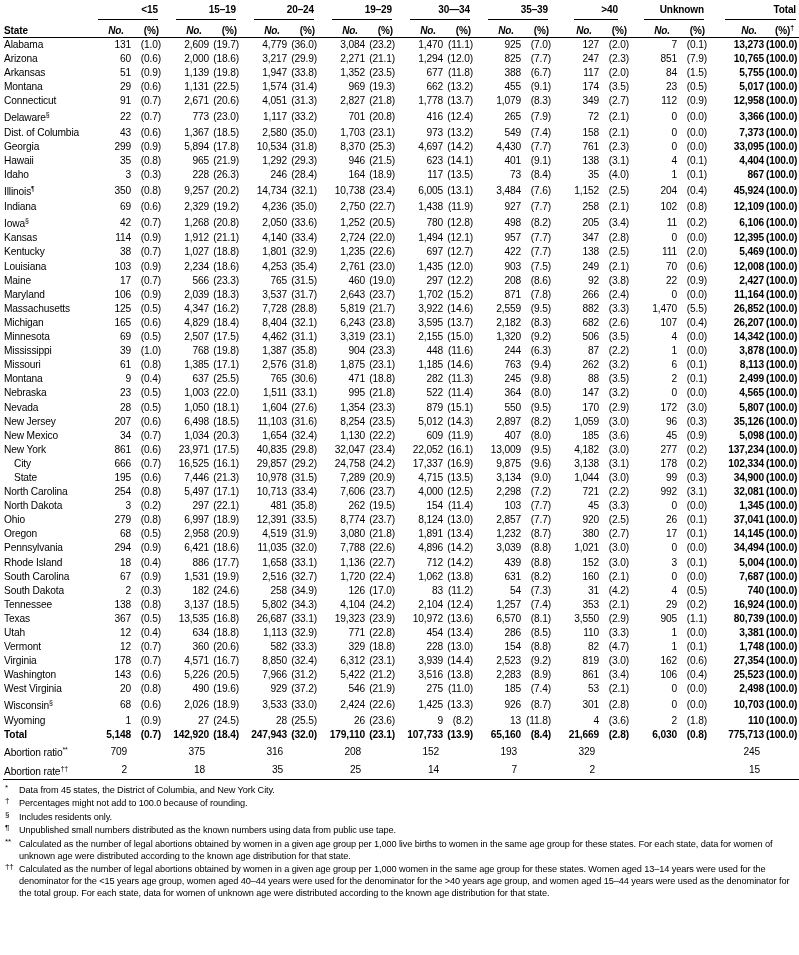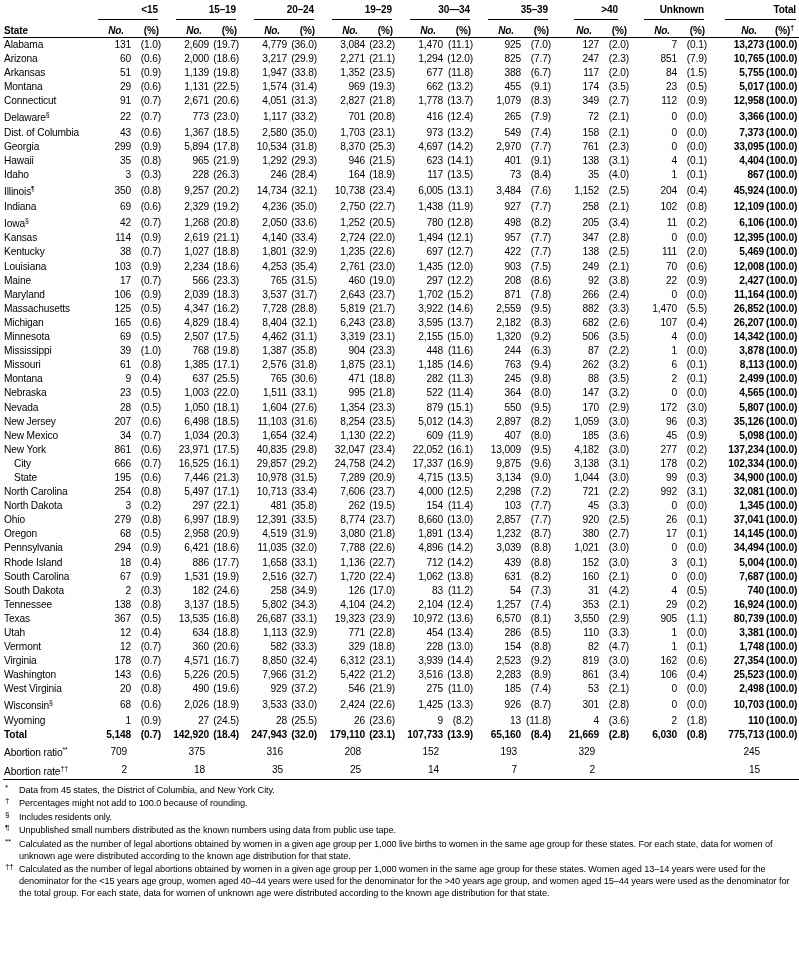--- a/index.html
+++ b/index.html
@@ -267,21 +267,21 @@
           <td class="no">299</td>
           <td class="pct">(0.9)</td>
           <td class="no">5,894</td>
           <td class="pct">(17.8)</td>
           <td class="no">10,534</td>
           <td class="pct">(31.8)</td>
           <td class="no">8,370</td>
           <td class="pct">(25.3)</td>
           <td class="no">4,697</td>
           <td class="pct">(14.2)</td>
-          <td class="no">2,970</td>
+          <td class="no">4,430</td>
           <td class="pct">(7.7)</td>
           <td class="no">761</td>
           <td class="pct">(2.3)</td>
           <td class="no">0</td>
           <td class="pct">(0.0)</td>
           <td class="no tot">33,095</td>
           <td class="pct tot">(100.0)</td>
         </tr>
         <tr class="">
           <td class="state">Hawaii</td>
@@ -385,21 +385,21 @@
           <td class="pct">(3.4)</td>
           <td class="no">11</td>
           <td class="pct">(0.2)</td>
           <td class="no tot">6,106</td>
           <td class="pct tot">(100.0)</td>
         </tr>
         <tr class="">
           <td class="state">Kansas</td>
           <td class="no">114</td>
           <td class="pct">(0.9)</td>
-          <td class="no">2,619</td>
+          <td class="no">1,912</td>
           <td class="pct">(21.1)</td>
           <td class="no">4,140</td>
           <td class="pct">(33.4)</td>
           <td class="no">2,724</td>
           <td class="pct">(22.0)</td>
           <td class="no">1,494</td>
           <td class="pct">(12.1)</td>
           <td class="no">957</td>
           <td class="pct">(7.7)</td>
           <td class="no">347</td>
@@ -811,21 +811,21 @@
         <tr class="">
           <td class="state">Ohio</td>
           <td class="no">279</td>
           <td class="pct">(0.8)</td>
           <td class="no">6,997</td>
           <td class="pct">(18.9)</td>
           <td class="no">12,391</td>
           <td class="pct">(33.5)</td>
           <td class="no">8,774</td>
           <td class="pct">(23.7)</td>
-          <td class="no">8,660</td>
+          <td class="no">8,124</td>
           <td class="pct">(13.0)</td>
           <td class="no">2,857</td>
           <td class="pct">(7.7)</td>
           <td class="no">920</td>
           <td class="pct">(2.5)</td>
           <td class="no">26</td>
           <td class="pct">(0.1)</td>
           <td class="no tot">37,041</td>
           <td class="pct tot">(100.0)</td>
         </tr>

